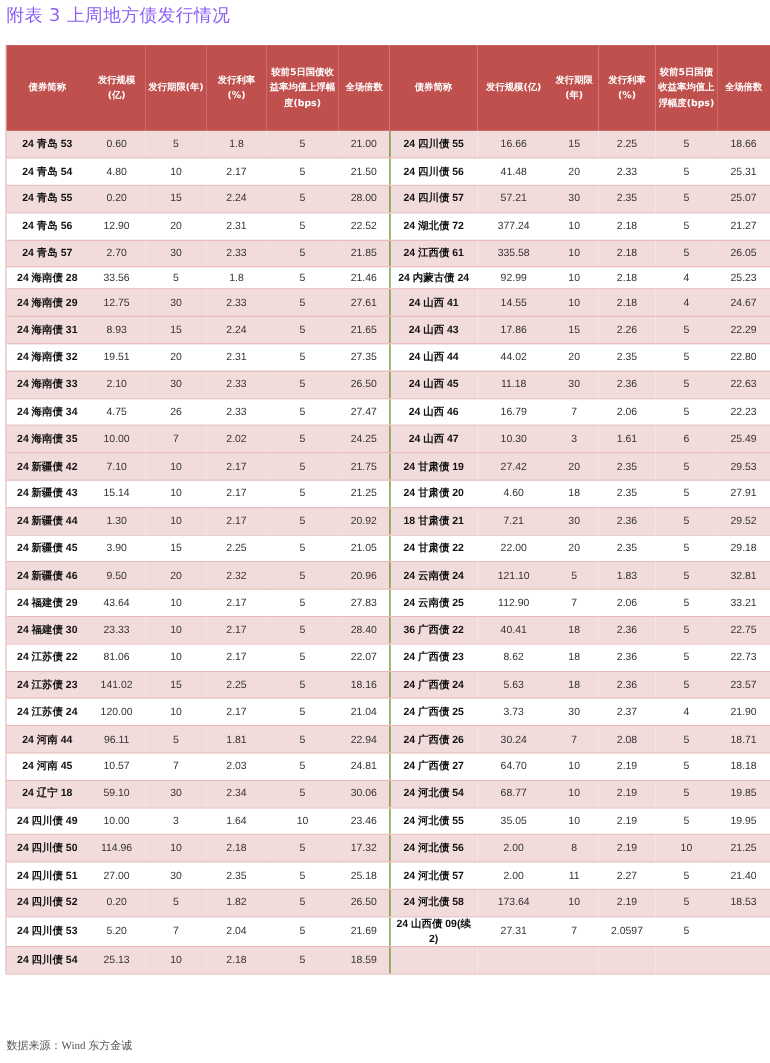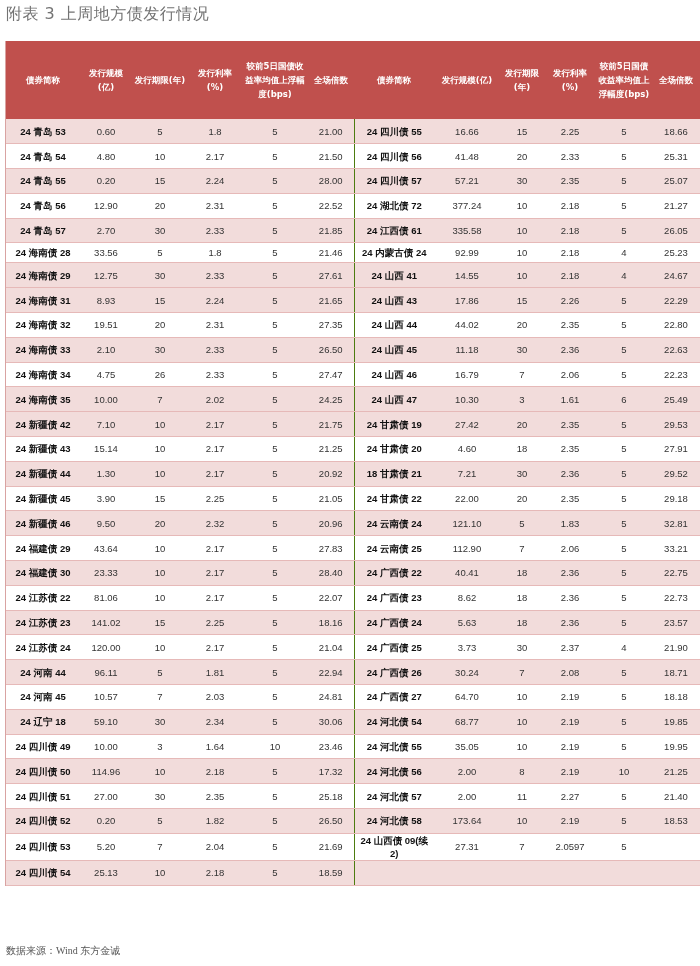--- a/index.html
+++ b/index.html
@@ -1,19 +1,19 @@
 <!DOCTYPE html>
 <html><head>
 <meta charset="utf-8">
 <style>
   * { box-sizing: border-box; margin: 0; padding: 0; }
   html, body { width: 700px; height: 966px; background: #ffffff; overflow: hidden; }
   body { font-family: "DejaVu Sans", "Liberation Sans", sans-serif; color: #222; position: relative; }
   .title {
-    position: absolute; left: 6px; top: 4px; font-size: 16px; color: #737373;
+    position: absolute; left: 6px; top: 4px; font-size: 16px; color: #8b5cf6;
     font-family: "DejaVu Sans", sans-serif; letter-spacing: 0.5px;
   }
   .table-wrap { position: absolute; left: 5px; top: 41px; width: 694px; }
   table { border-collapse: collapse; width: 694px; table-layout: fixed; }
   th {
     background: #c0504d; color: #fff; font-size: 8.5px; font-weight: bold;
     line-height: 14px; text-align: center; vertical-align: middle;
     height: 78px; padding: 0 2px;
   }
   td {
@@ -323,21 +323,21 @@
           <td>5</td>
           <td>33.21</td>
         </tr>
         <tr class="odd">
           <td class="name">24 福建债 30</td>
           <td>23.33</td>
           <td>10</td>
           <td>2.17</td>
           <td>5</td>
           <td>28.40</td>
-          <td class="name sep">24 广西债 22</td>
+          <td class="name sep">36 广西债 22</td>
           <td>40.41</td>
           <td>18</td>
           <td>2.36</td>
           <td>5</td>
           <td>22.75</td>
         </tr>
         <tr class="even">
           <td class="name">24 江苏债 22</td>
           <td>81.06</td>
           <td>10</td>

